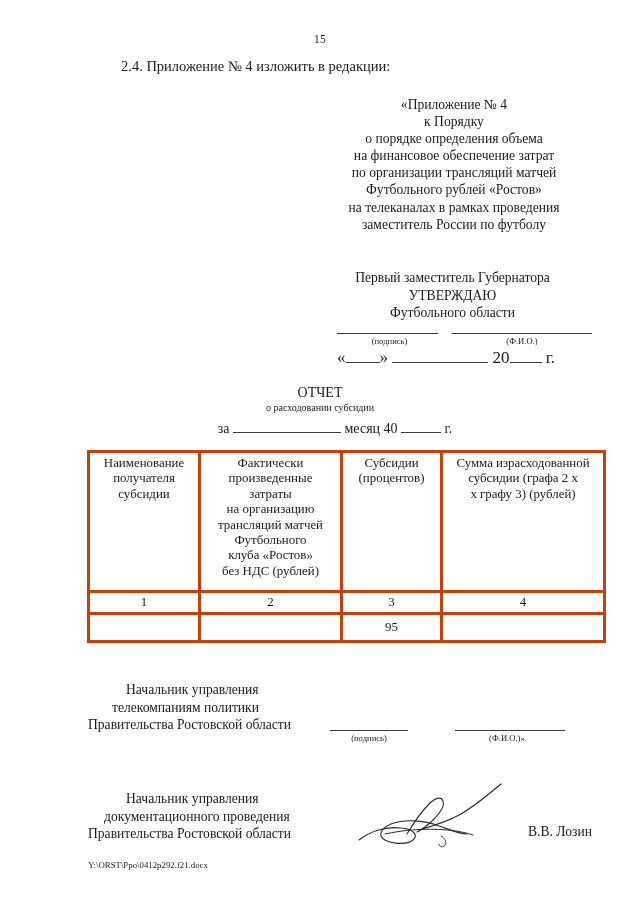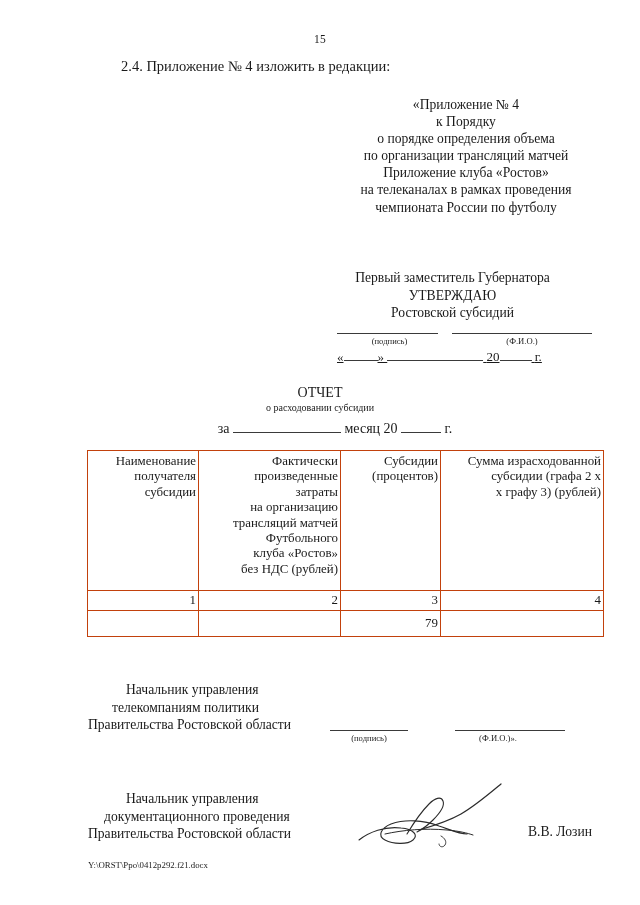--- a/index.html
+++ b/index.html
@@ -40,21 +40,21 @@
     top: 58px;
     left: 121px;
     font-size: 14.5px;
     white-space: nowrap;
   }
 
   
   .appendix-header {
     position: absolute;
     top: 96px;
-    left: 316px;
+    left: 304px;
     width: 300px;
     text-align: center;
     font-size: 13.6px;
     line-height: 17.1px;
   }
   .appendix-header div { white-space: nowrap; }
 
   
   .approve-block {
     position: absolute;
@@ -98,23 +98,22 @@
   }
   .cap-podpis { left: 10px;  width: 85px; }
   .cap-fio    { left: 115px; width: 140px; }
 
   
   .date-line {
     position: absolute;
     top: 348px;
     left: 337px;
     width: 260px;
-    font-size: 13px;
-    white-space: nowrap;
-    text-decoration: underline;
+    font-size: 17px;
+    white-space: nowrap;
   }
   .ul {
     display: inline-block;
     border-bottom: 1px solid #3a3a3a;
     vertical-align: baseline;
     height: 12px;
   }
   .ul-sm  { width: 34px; }
   .ul-md  { width: 96px; }
   .ul-xs  { width: 32px; }
@@ -154,23 +153,23 @@
   table.report-table {
     position: absolute;
     top: 450px;
     left: 87px;
     width: 516px;
     border-collapse: collapse;
     table-layout: fixed;
     font-size: 12.9px;
   }
   table.report-table td {
-    border: 1px solid #c2410c;
+    border: 3px solid #c2410c;
     padding: 3px 2px 2px 2px;
-    text-align: right;
+    text-align: center;
     vertical-align: top;
     line-height: 15.4px;
   }
   table.report-table td.num {
     vertical-align: middle;
     height: 17px;
     padding: 1px 2px;
   }
   table.report-table td.blank {
     height: 20px;
@@ -207,21 +206,21 @@
 
   .sign1-captions {
     position: absolute;
     top: 733px;
     left: 330px;
     width: 270px;
     font-size: 8.6px;
   }
   .sign1-captions span { position: absolute; text-align: center; white-space: nowrap; }
   .s1cap-a { left: 0px;   width: 78px; }
-  .s1cap-b { left: 113px; width: 110px; }
+  .s1cap-b { left: 123px; width: 110px; }
 
   .sign-block-2 {
     position: absolute;
     top: 790px;
     left: 88px;
     font-size: 13.6px;
     line-height: 17.6px;
   }
   .sign-block-2 .l1 { padding-left: 38px; }
   .sign-block-2 .l2 { padding-left: 16px; }
@@ -261,30 +260,31 @@
 <div class="page">
 
   <div class="page-number">15</div>
 
   <div class="intro-clause">2.4. Приложение № 4 изложить в редакции:</div>
 
   <div class="appendix-header">
     <div>«Приложение № 4</div>
     <div>к Порядку</div>
     <div>о порядке определения объема</div>
+    <div>на финансовое обеспечение затрат</div>
     <div>по организации трансляций матчей</div>
-    <div>Приложение клуба «Ростов»</div>
+    <div>Футбольного рублей «Ростов»</div>
     <div>на телеканалах в рамках проведения</div>
-    <div>чемпионата России по футболу</div>
+    <div>заместитель России по футболу</div>
   </div>
 
   <div class="approve-block">
     <div>Первый заместитель Губернатора</div>
     <div>УТВЕРЖДАЮ</div>
-    <div>Ростовской субсидий</div>
+    <div>Футбольного области</div>
   </div>
 
   <div class="sig-rules">
     <div class="rule r-left"></div>
     <div class="rule r-right"></div>
   </div>
 
   <div class="sig-captions">
     <span class="cap-podpis">(подпись)</span>
     <span class="cap-fio">(Ф.И.О.)</span>
@@ -295,21 +295,21 @@
     <span class="ul ul-md"></span>
     <span>20</span><span class="ul ul-xs"></span>
     <span>г.</span>
   </div>
 
   <div class="report-title">ОТЧЕТ</div>
   <div class="report-sub">о расходовании субсидии</div>
   <div class="report-period">
     <span>за</span>
     <span class="ul ul-period"></span>
-    <span>месяц 20</span>
+    <span>месяц 40</span>
     <span class="ul ul-year"></span>
     <span>г.</span>
   </div>
 
   <table class="report-table">
     <colgroup>
       <col class="col1">
         <col class="col2">
         <col class="col3">
         <col class="col4">
@@ -323,21 +323,21 @@
       </tr>
       <tr>
         <td class="num">1</td>
         <td class="num">2</td>
         <td class="num">3</td>
         <td class="num">4</td>
       </tr>
       <tr>
         <td class="blank"></td>
         <td class="blank"></td>
-        <td class="blank">79</td>
+        <td class="blank">95</td>
         <td class="blank"></td>
       </tr>
     </tbody>
   </table>
 
   <div class="sign-block-1">
     <div class="l1">Начальник управления</div>
     <div class="l2">телекомпаниям политики</div>
     <div class="l3">Правительства Ростовской области</div>
   </div>

